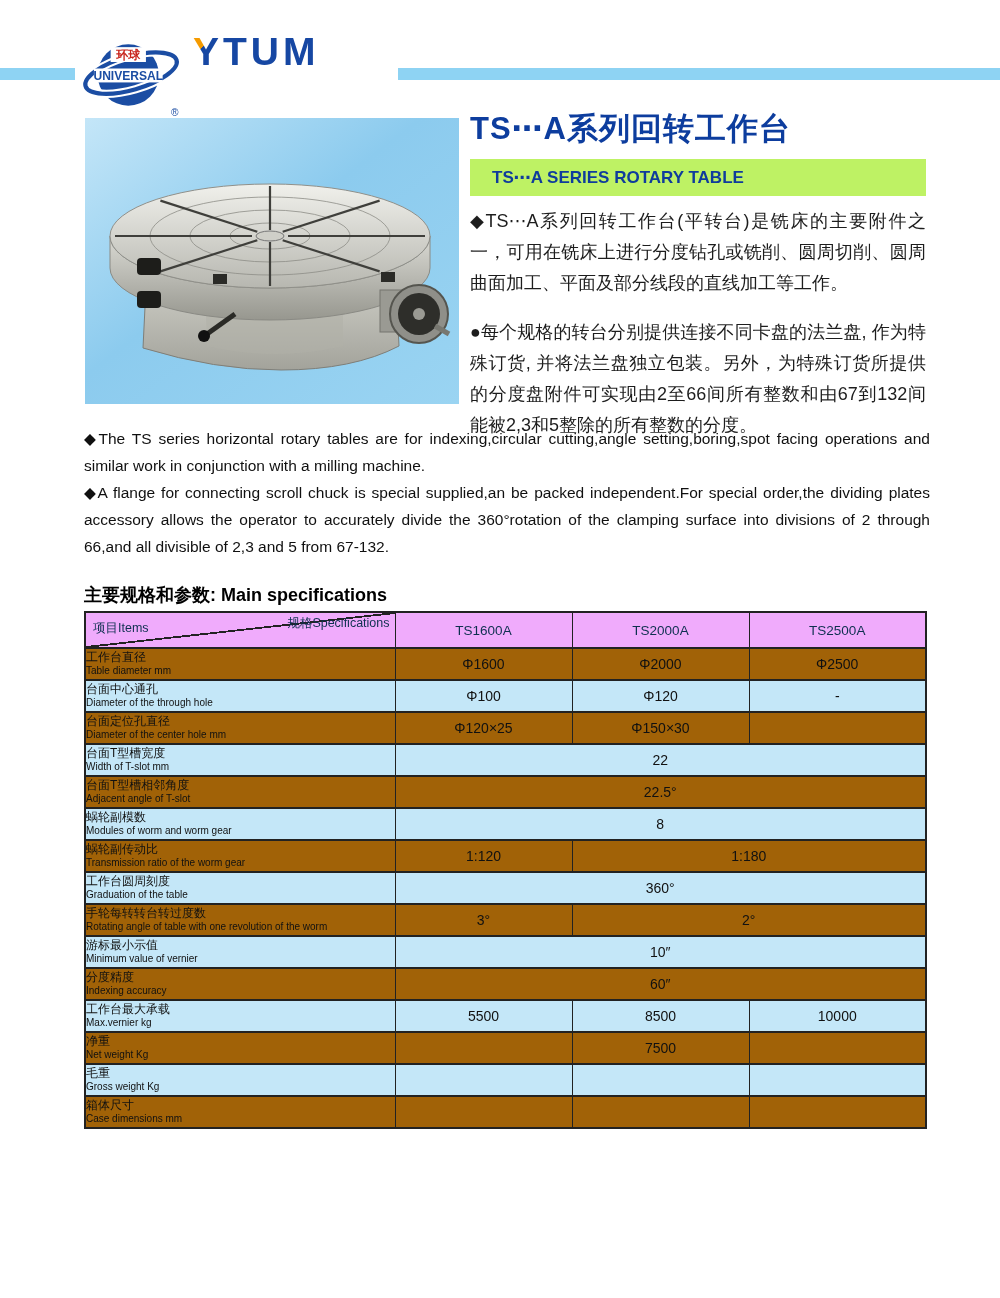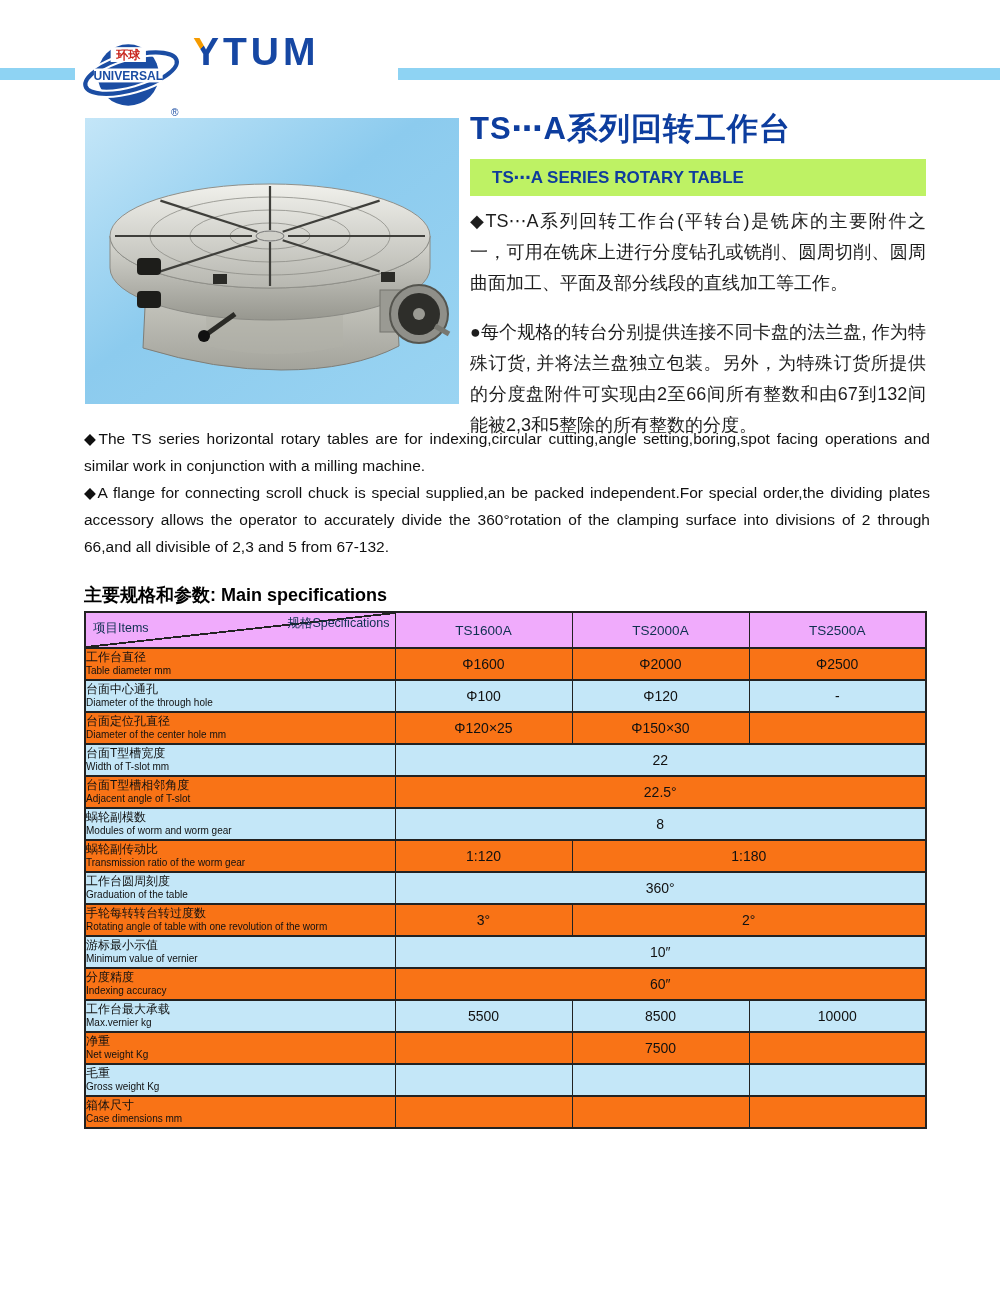--- a/index.html
+++ b/index.html
@@ -66,21 +66,21 @@
   .model{font-size:13.5px;color:#0E3050;text-align:center;}
   .corner-td{padding:0;}
   .corner{
     position:relative;width:100%;height:34px;
     background-image:linear-gradient(to bottom right,
       transparent calc(50% - 0.9px),#222 calc(50% - 0.9px) calc(50% + 0.9px),
       transparent calc(50% + 0.9px));
   }
   .corner .top{position:absolute;top:2px;right:5px;font-size:12.5px;color:#0E3050;}
   .corner .bottom{position:absolute;bottom:10px;left:7px;font-size:12.5px;color:#0E3050;}
-  table.specs tbody td{height:30px;background:#f97316;}
+  table.specs tbody td{height:30px;background:#a16207;}
   table.specs tbody tr:nth-child(even) td{background:#C4E7F8;}
   td.lbl{padding:1px 4px 1px 7px;vertical-align:middle;}
   td.lbl .cn{display:block;font-size:12px;line-height:14px;color:#111;}
   td.lbl .en{display:block;font-size:10px;line-height:14px;color:#111;}
   td.val{font-size:14px;text-align:center;vertical-align:middle;color:#111;}
 </style>
 </head>
 <body>
 
 <div id="page">

